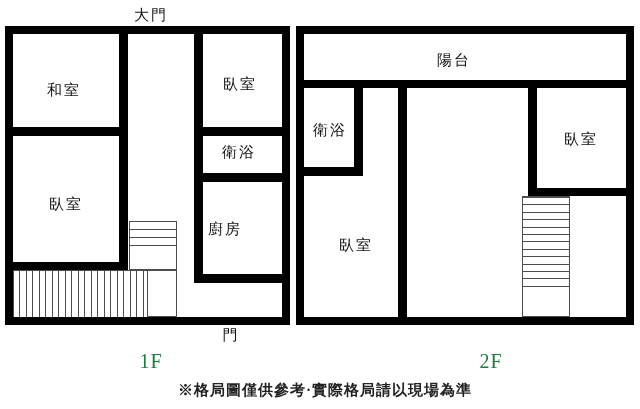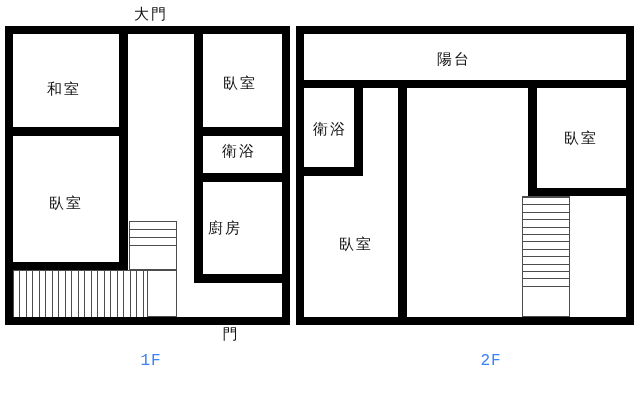--- a/index.html
+++ b/index.html
@@ -1,38 +1,38 @@
 <!DOCTYPE html>
 <html><head>
 <meta charset="utf-8">
 <style>
   html,body{margin:0;padding:0;background:#ffffff;}
   #plan{
     position:relative;
     width:640px;height:409px;
     background:#ffffff;
-    font-family:Liberation Mono, monospace;
+    font-family:Liberation Serif, serif;
     overflow:hidden;
   }
   
   .outer{position:absolute;border:8px solid #000;box-sizing:border-box;background:transparent;}
   .w{position:absolute;background:#000;}
   
   .tbox{position:absolute;border:1px solid #4d4d4d;box-sizing:border-box;background:#fff;}
   .tline{position:absolute;background:#4d4d4d;}
   .hatch-v{position:absolute;border-top:1px solid #4d4d4d;box-sizing:border-box;
     background:repeating-linear-gradient(to right,#4d4d4d 0 1px,transparent 1px 6.5px);}
   .hatch-h{position:absolute;left:0;top:0;right:0;
     background:repeating-linear-gradient(to bottom,#4d4d4d 0 1px,transparent 1px 7.4px);}
   
   .lbl{
     position:absolute;transform:translate(-50%,-50%);
     font-size:15px;color:#111;letter-spacing:2px;white-space:nowrap;line-height:1;
   }
-  .floor-id{font-size:16px;letter-spacing:1px;color:#3b82f6;}
+  .floor-id{font-size:20px;letter-spacing:1px;color:#15803d;}
   .note{
     position:absolute;transform:translateX(-50%);
     font-size:15px;font-weight:bold;color:#222;letter-spacing:1px;white-space:nowrap;
   }
 </style>
 </head>
 <body>
 
 <div id="plan">
 
@@ -78,14 +78,15 @@
     <div class="hatch-h" style="height:96px;"></div>
   </div>
 
   <div class="lbl" style="left:448px;top:60px;padding-left:12px;">陽台</div>
   <div class="lbl" style="left:330px;top:130px;">衛浴</div>
   <div class="lbl" style="left:581px;top:139px;">臥室</div>
   <div class="lbl" style="left:356px;top:245px;">臥室</div>
 
   <div class="lbl floor-id" style="left:491px;top:361px;">2F</div>
 
+  <div class="note" style="left:325px;top:381px;">※格局圖僅供參考·實際格局請以現場為準</div>
 
 </div>
 
 </body></html>

